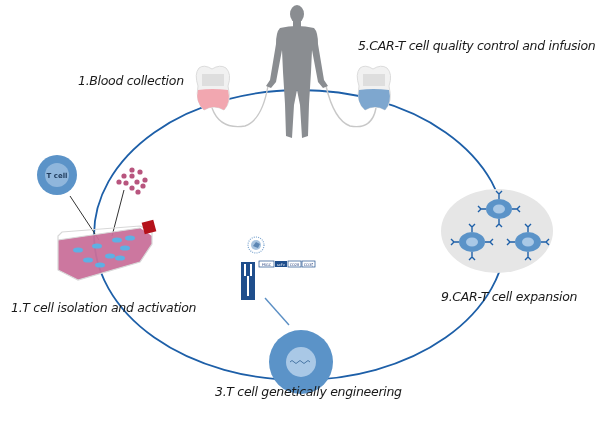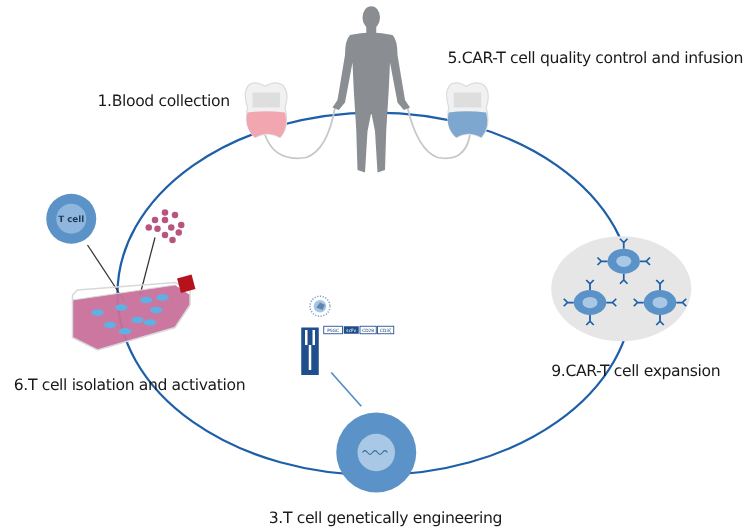--- a/index.html
+++ b/index.html
@@ -1,23 +1,23 @@
 <!DOCTYPE html>
 <html><head>
 <meta charset="utf-8">
 <style>
   html, body { margin: 0; padding: 0; background: #ffffff; }
   body { width: 600px; height: 425px; position: relative; overflow: hidden;
          font-family: "Liberation Sans", sans-serif; }
   #diagram { position: absolute; left: 0; top: 0; width: 600px; height: 425px; }
   .label { position: absolute; font-family: "DejaVu Sans", sans-serif; font-size: 12.5px;
-           color: #1a1a1a; white-space: nowrap; letter-spacing: -0.3px; }
+           color: #1a1a1a; white-space: nowrap; letter-spacing: -0.3px; font-style: italic; }
   #lbl1 { left: 78px; top: 73px; }
   #lbl2 { left: 11px; top: 300px; }
-  #lbl3 { left: 215px; top: 406px; }
+  #lbl3 { left: 215px; top: 384px; }
   #lbl4 { left: 441px; top: 289px; }
   #lbl5 { left: 358px; top: 38px; }
   .tcell-text { font-family: "DejaVu Sans", sans-serif; font-size: 7px; font-weight: bold; fill: #1f3b5c; }
   .construct-text { font-family: "DejaVu Sans", sans-serif; font-size: 3.5px; fill: #1f3b7a; }
 </style>
 </head>
 <body>
 
 <svg id="diagram" viewBox="0 0 600 425" xmlns="http://www.w3.org/2000/svg">
 
@@ -127,16 +127,16 @@
     </g>
     <g transform="translate(528,242)">
       <ellipse rx="13" ry="10" fill="#5b93c8"></ellipse>
         <ellipse rx="6" ry="4.5" fill="#a9c8e6"></ellipse>
       <path d="M0 -10 V-15 M-3 -18 L0 -15 L3 -18 M0 10 V15 M-3 18 L0 15 L3 18 M-13 0 H-18 M-21 -3 L-18 0 L-21 3 M13 0 H18 M21 -3 L18 0 L21 3" stroke="#1d5fa8" stroke-width="1.4" fill="none"></path>
     </g>
   </g>
 </svg>
 
 <div class="label" id="lbl1">1.Blood collection</div>
-<div class="label" id="lbl2">6.T cell isolation and activation</div>
+<div class="label" id="lbl2">1.T cell isolation and activation</div>
 <div class="label" id="lbl3">3.T cell genetically engineering</div>
 <div class="label" id="lbl4">9.CAR-T cell expansion</div>
 <div class="label" id="lbl5">5.CAR-T cell quality control and infusion</div>
 
 </body></html>

